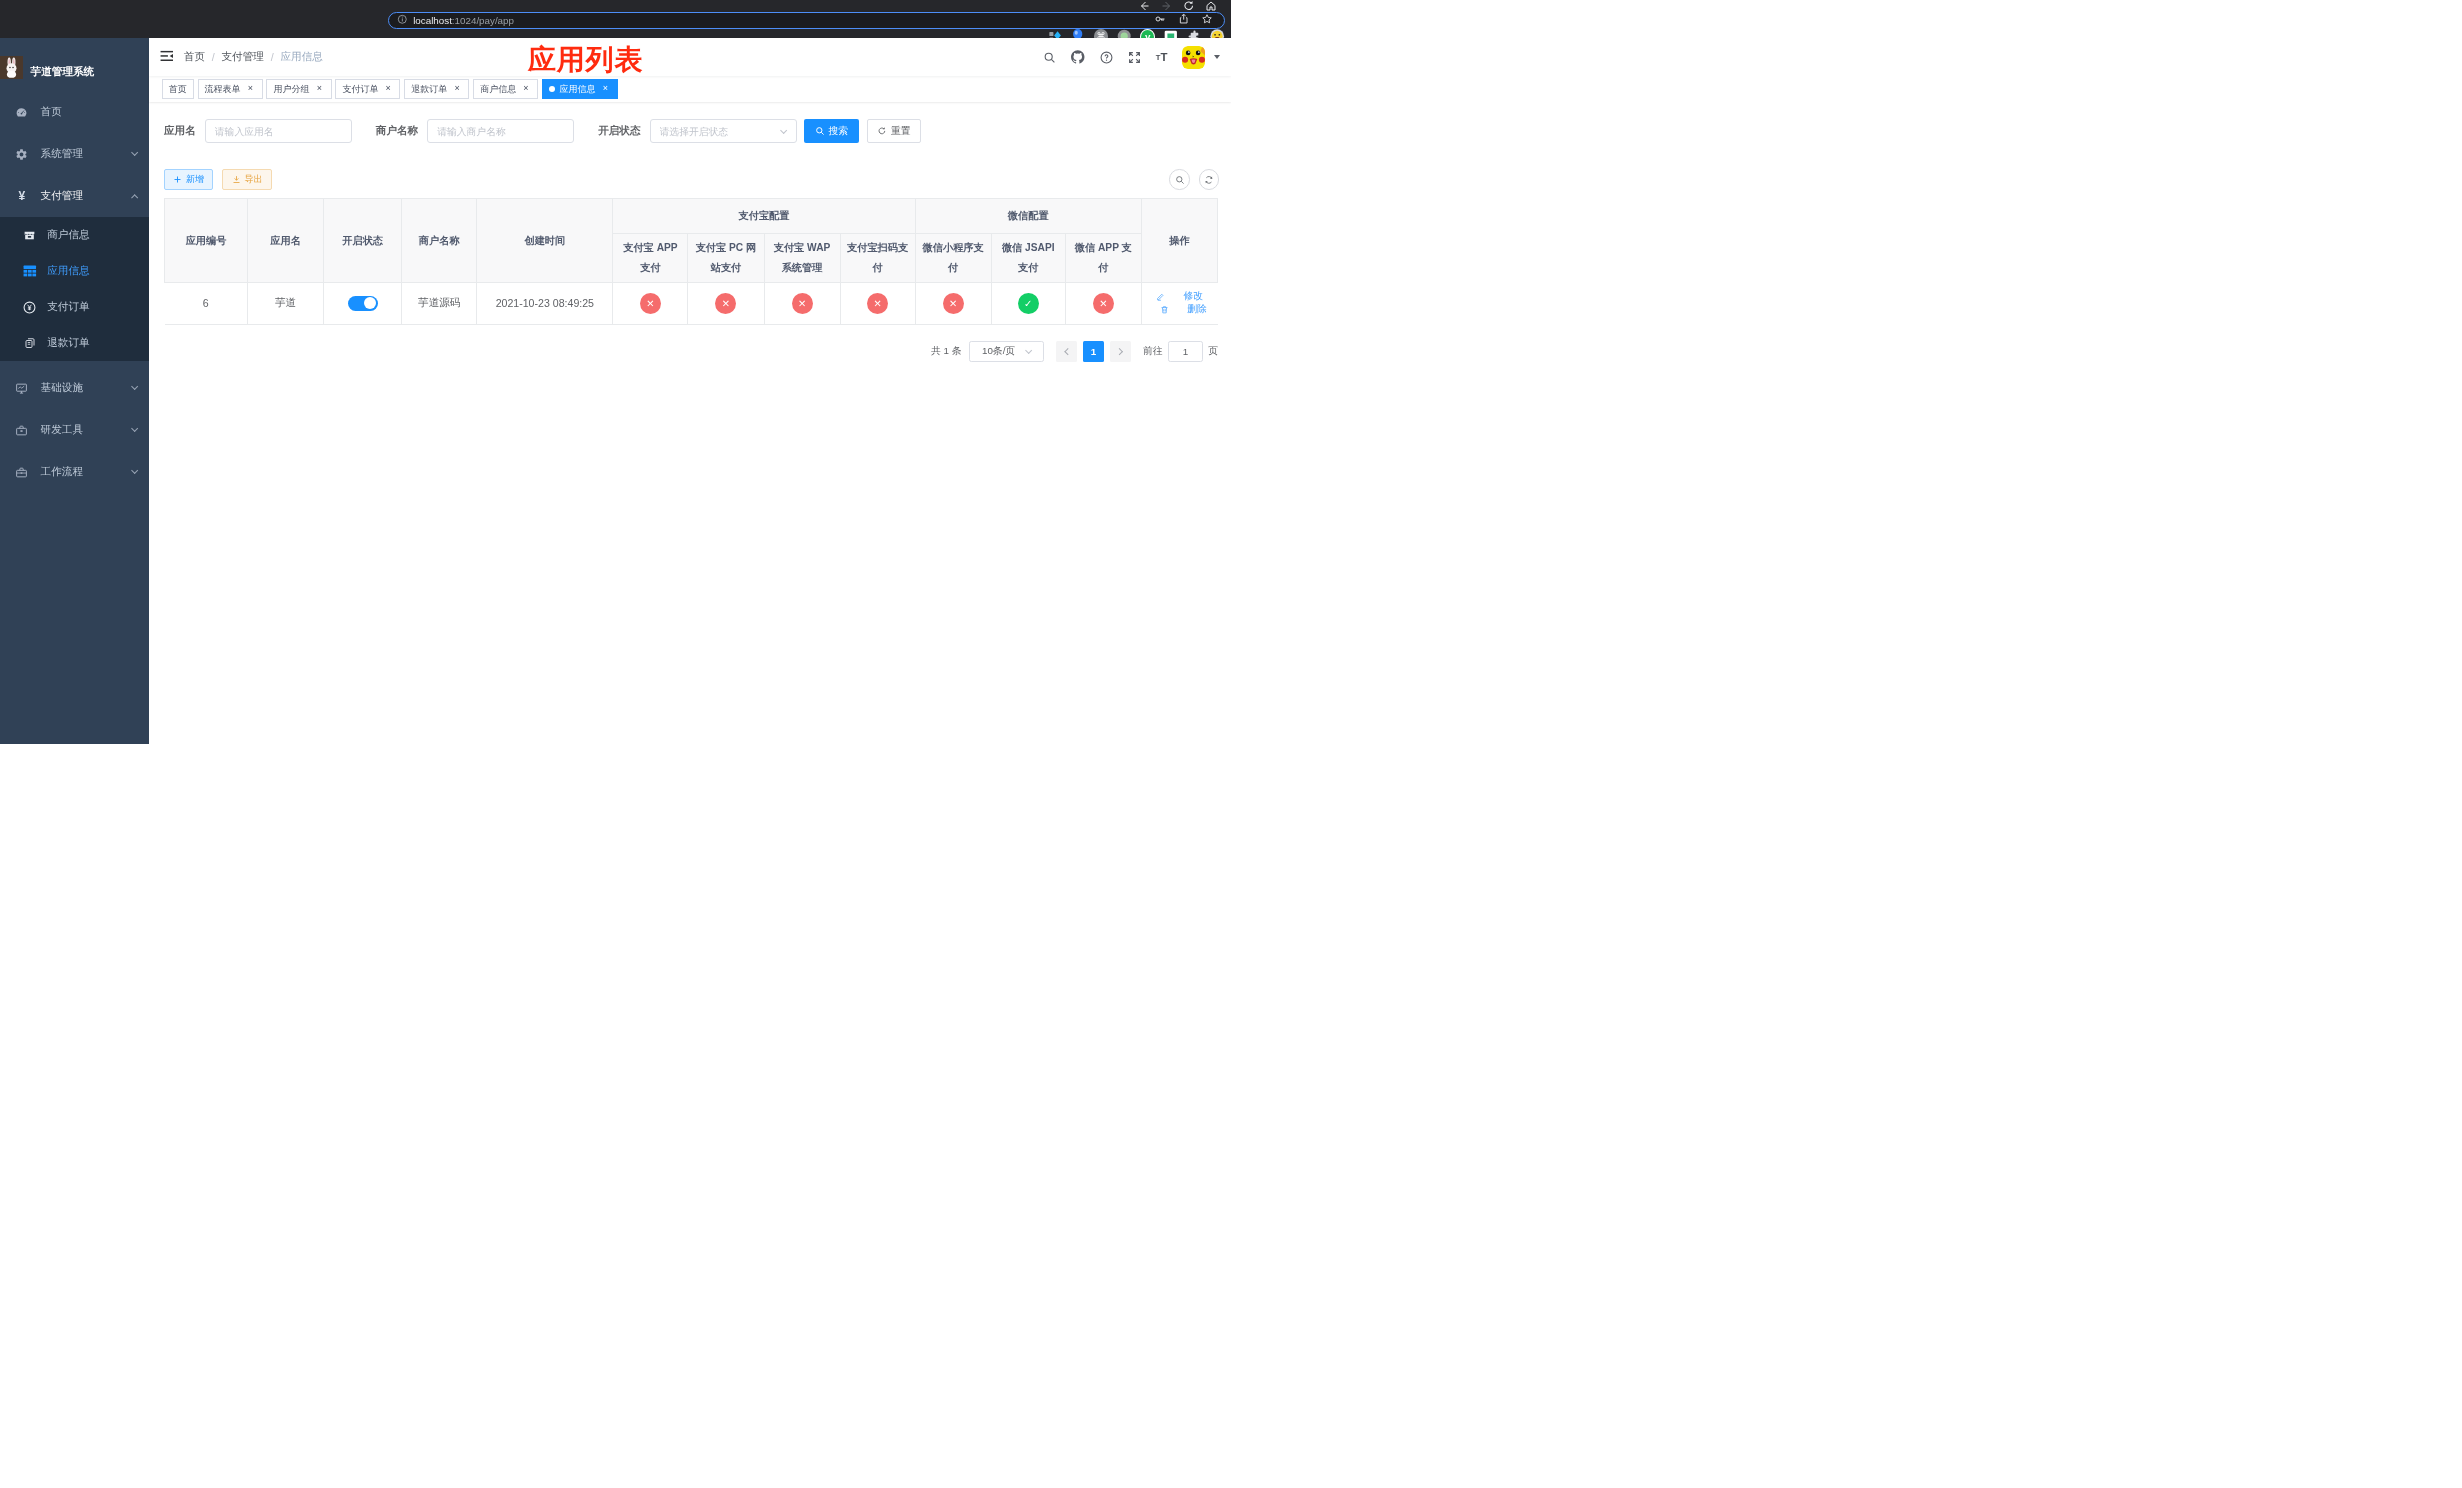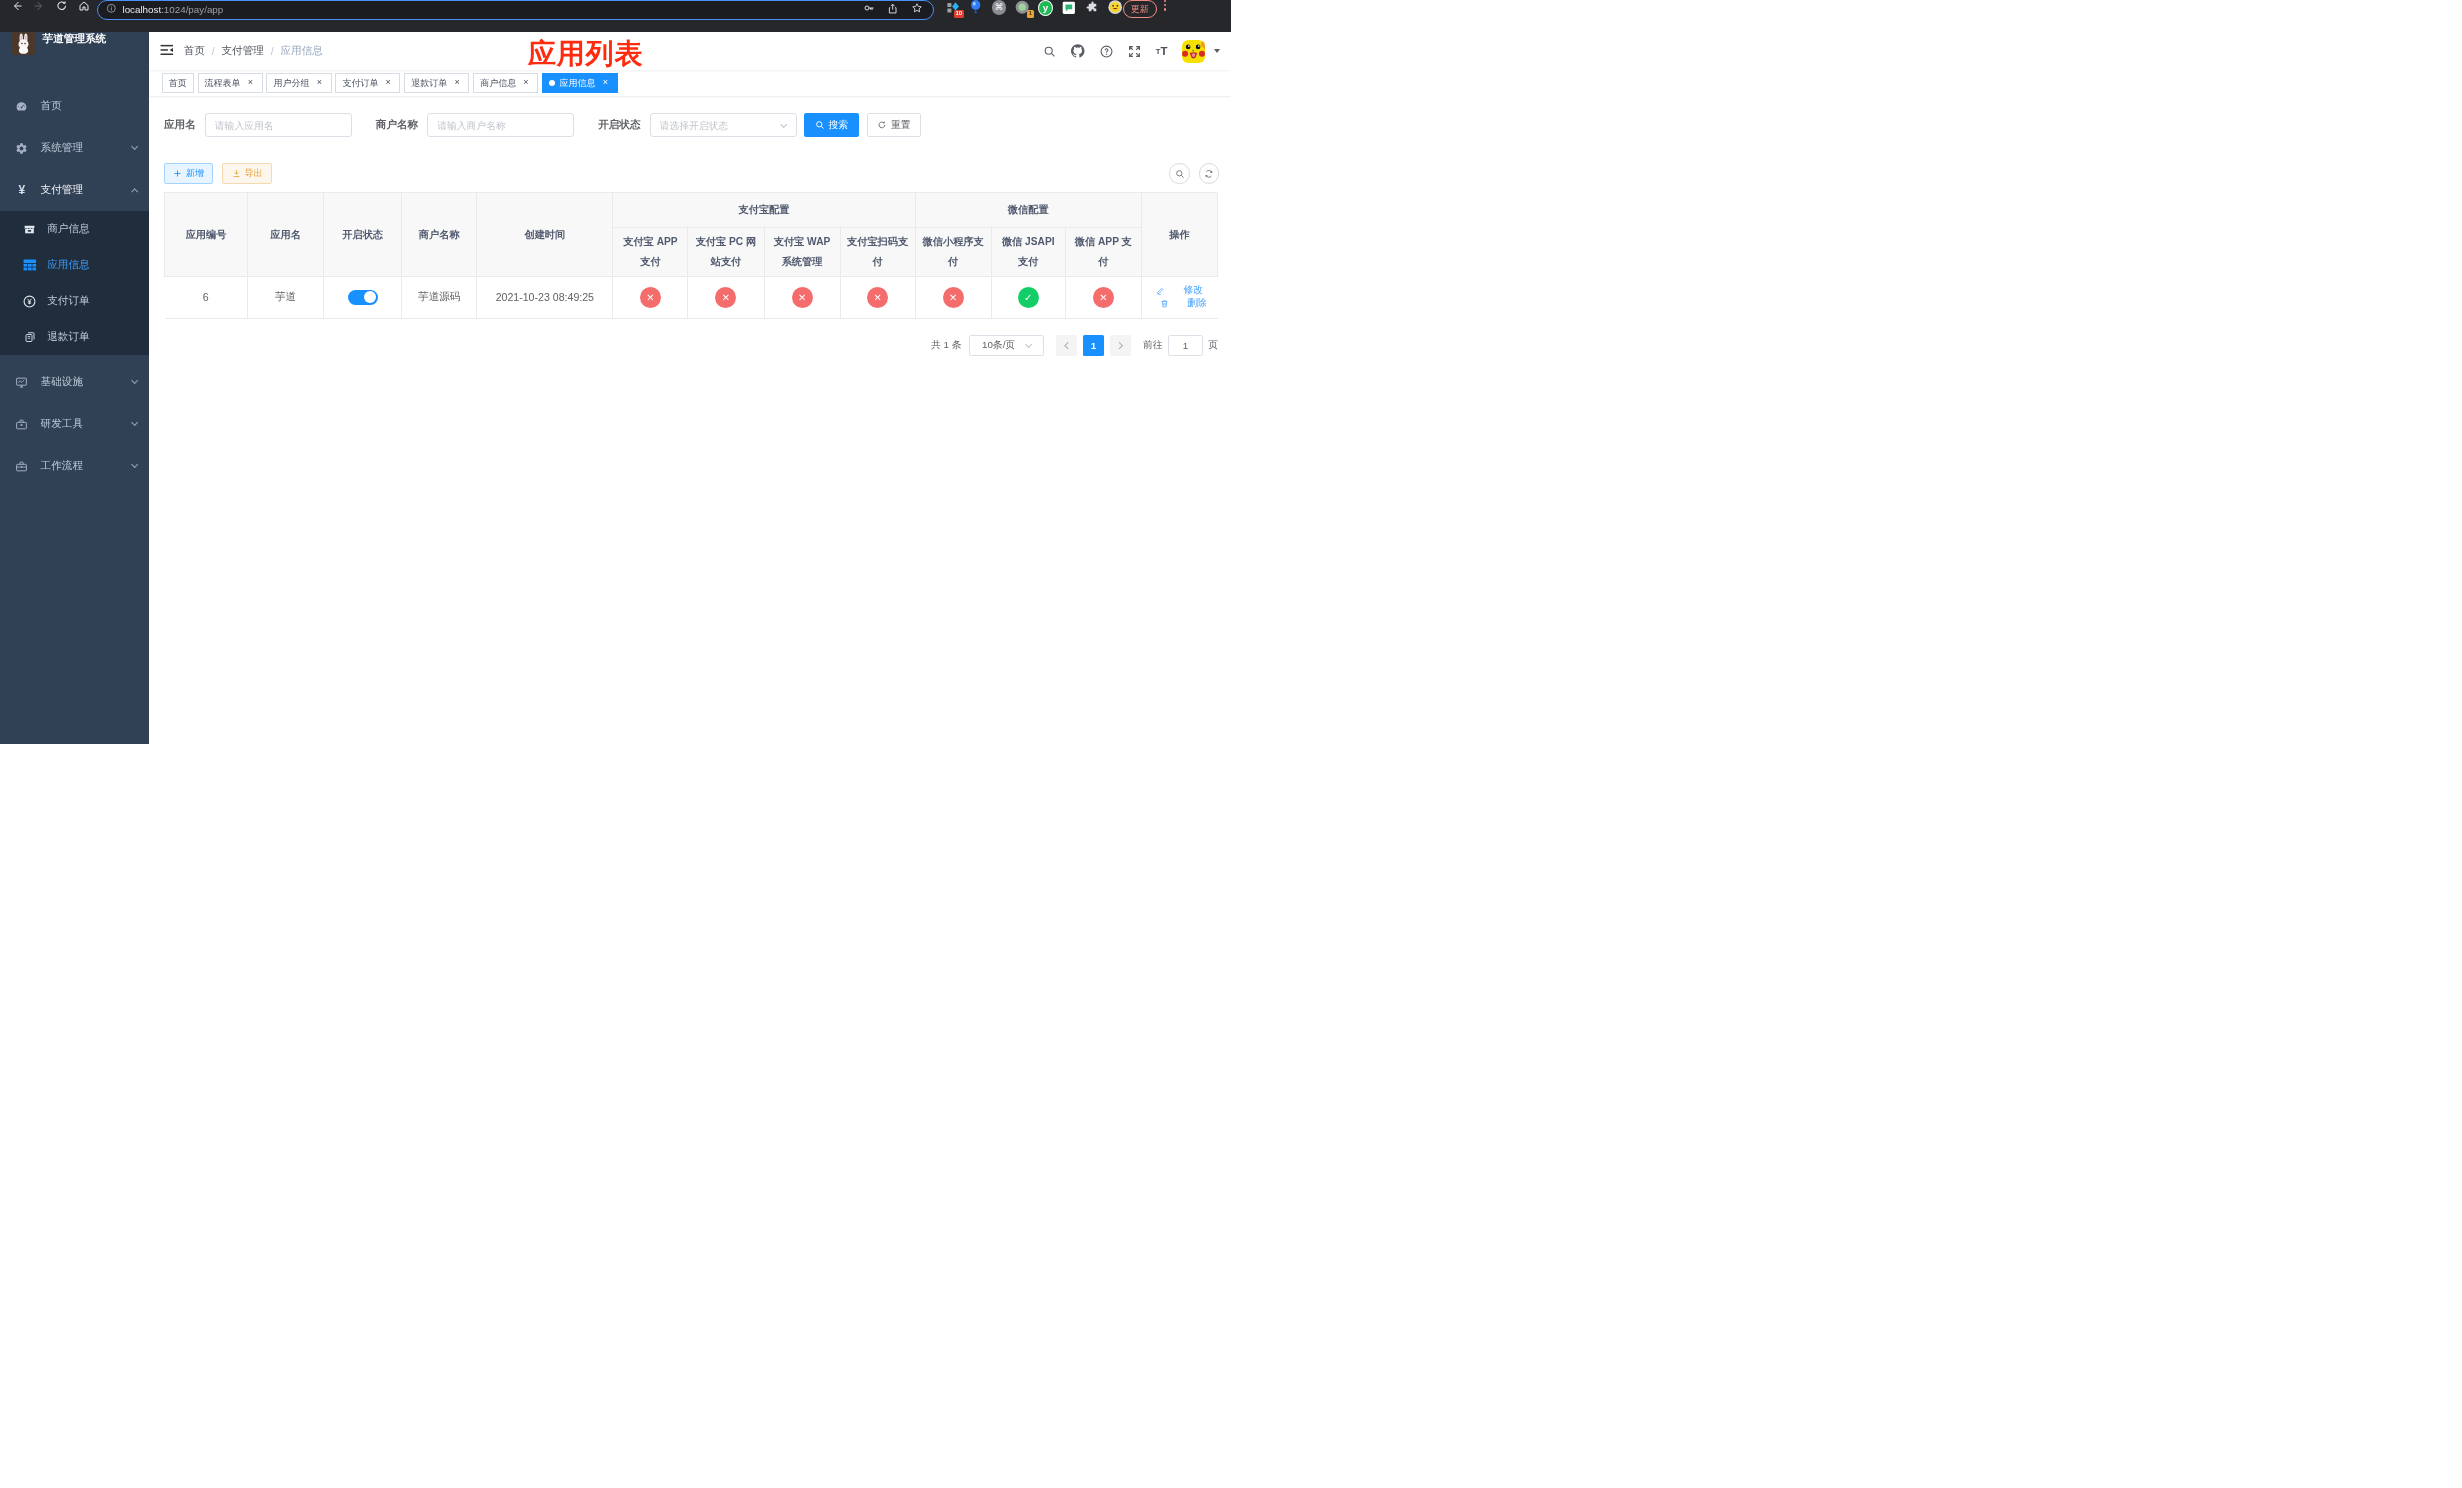--- a/index.html
+++ b/index.html
@@ -1,19 +1,19 @@
 <!DOCTYPE html>
 <html style="font-size:12px"><head>
 <meta charset="utf-8">
 <style>
   * { margin:0; padding:0; box-sizing:border-box; }
   html,body { width:1231px; height:744px; background:#fff; font-family:"Liberation Sans","DejaVu Sans",sans-serif; overflow:hidden; }
 
   
-  .browser-bar { position:relative; height:32px; background:#26272b; display:flex; align-items:flex-start; padding:0 6px; }
+  .browser-bar { position:relative; height:38px; background:#26272b; display:flex; align-items:flex-end; padding:0 6px;flex-direction:column; }
   .bnav { display:flex; align-items:center; gap:10.6px; margin:0 7.6px 0 4.5px; }
   .bnav svg { display:block; }
   .url-pill { display:flex; align-items:center; height:19.7px; width:837px; background:#1b1c1f; border:1.5px solid #4d8ef7; border-radius:10.6px; padding:0 7.6px; }
   .url-text { flex:1; font-size:9.8px; margin-left:6px; white-space:nowrap; overflow:hidden; }
   .url-host { color:#e8eaed; }
   .url-rest { color:#9aa0a6; }
   .pill-right { display:flex; align-items:center; gap:12px; margin-right:3px; }
   .ext-area { display:flex; align-items:center; gap:8.3px; margin-left:10.6px; }
   .ext { position:relative; width:15px; height:15px; display:flex; align-items:center; justify-content:center; }
   .badge { position:absolute; bottom:-3px; right:-3.8px; background:#e33b2e; color:#fff; font-size:6px; line-height:7.6px; padding:0 1.5px; border-radius:1.5px; font-weight:700; }
@@ -21,21 +21,21 @@
   .circle-ext { width:14.4px; height:14.4px; border-radius:50%; display:flex; align-items:center; justify-content:center; }
   .update-btn { border:1.1px solid #f28b82; color:#f28b82; font-size:9px; border-radius:9px; padding:1.5px 6.8px; white-space:nowrap; }
   .dots { display:flex; flex-direction:column; gap:1.9px; margin:0 3px 0 7.6px; }
   .dots i { width:2.3px; height:2.3px; border-radius:50%; background:#f28b82; }
 
   
   .app { display:flex; height:719px; }
 
   
   .sidebar { width:149px; background:#304156; height:100%; flex:none; }
-  .logo-row { height:41px; display:flex; align-items:flex-start; padding-left:12px; gap:7.6px; }
+  .logo-row { height:41px; display:flex; align-items:flex-end; padding-left:0; gap:7.6px; }
   .logo-img { width:23px; height:23px; border-radius:2.3px; background:#3a2c25; flex:none; }
   .logo-title { color:#fff; font-size:10.6px; font-weight:700; }
   .menu { list-style:none; margin-top:12px; }
   .menu-item { height:42px; display:flex; align-items:center; padding:0 12px 0 15px; color:#bfcbd9; font-size:10.6px; cursor:pointer; }
   .menu-item .mi-icon { width:13.6px; margin-right:12px; display:flex; justify-content:center; color:#a7b1c2; }
   .menu-item .mi-label { flex:1; }
   .menu-item.active-parent { color:#f4f4f5; }
   .submenu { background:#1f2d3d; list-style:none; }
   .submenu .menu-item { height:36px; padding-left:23px; }
   .submenu .menu-item .mi-icon { margin-right:10.6px; }

